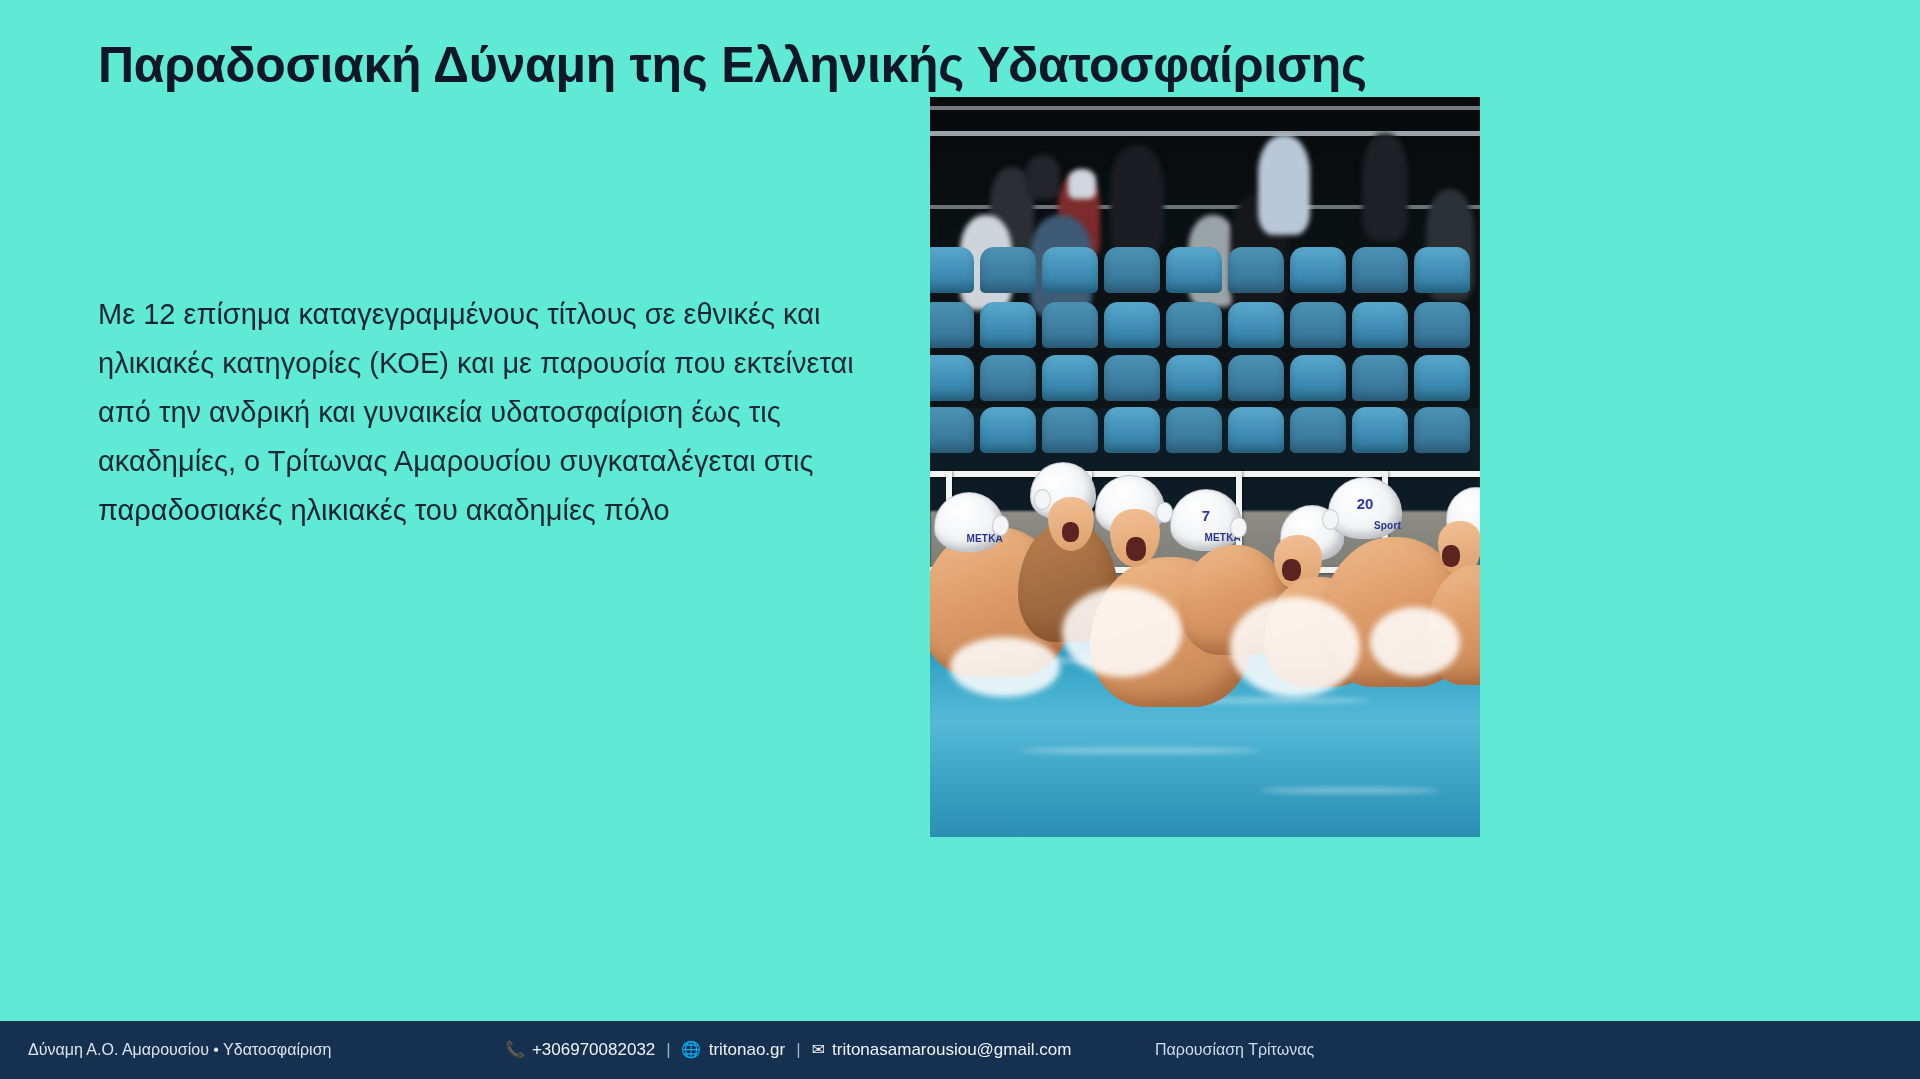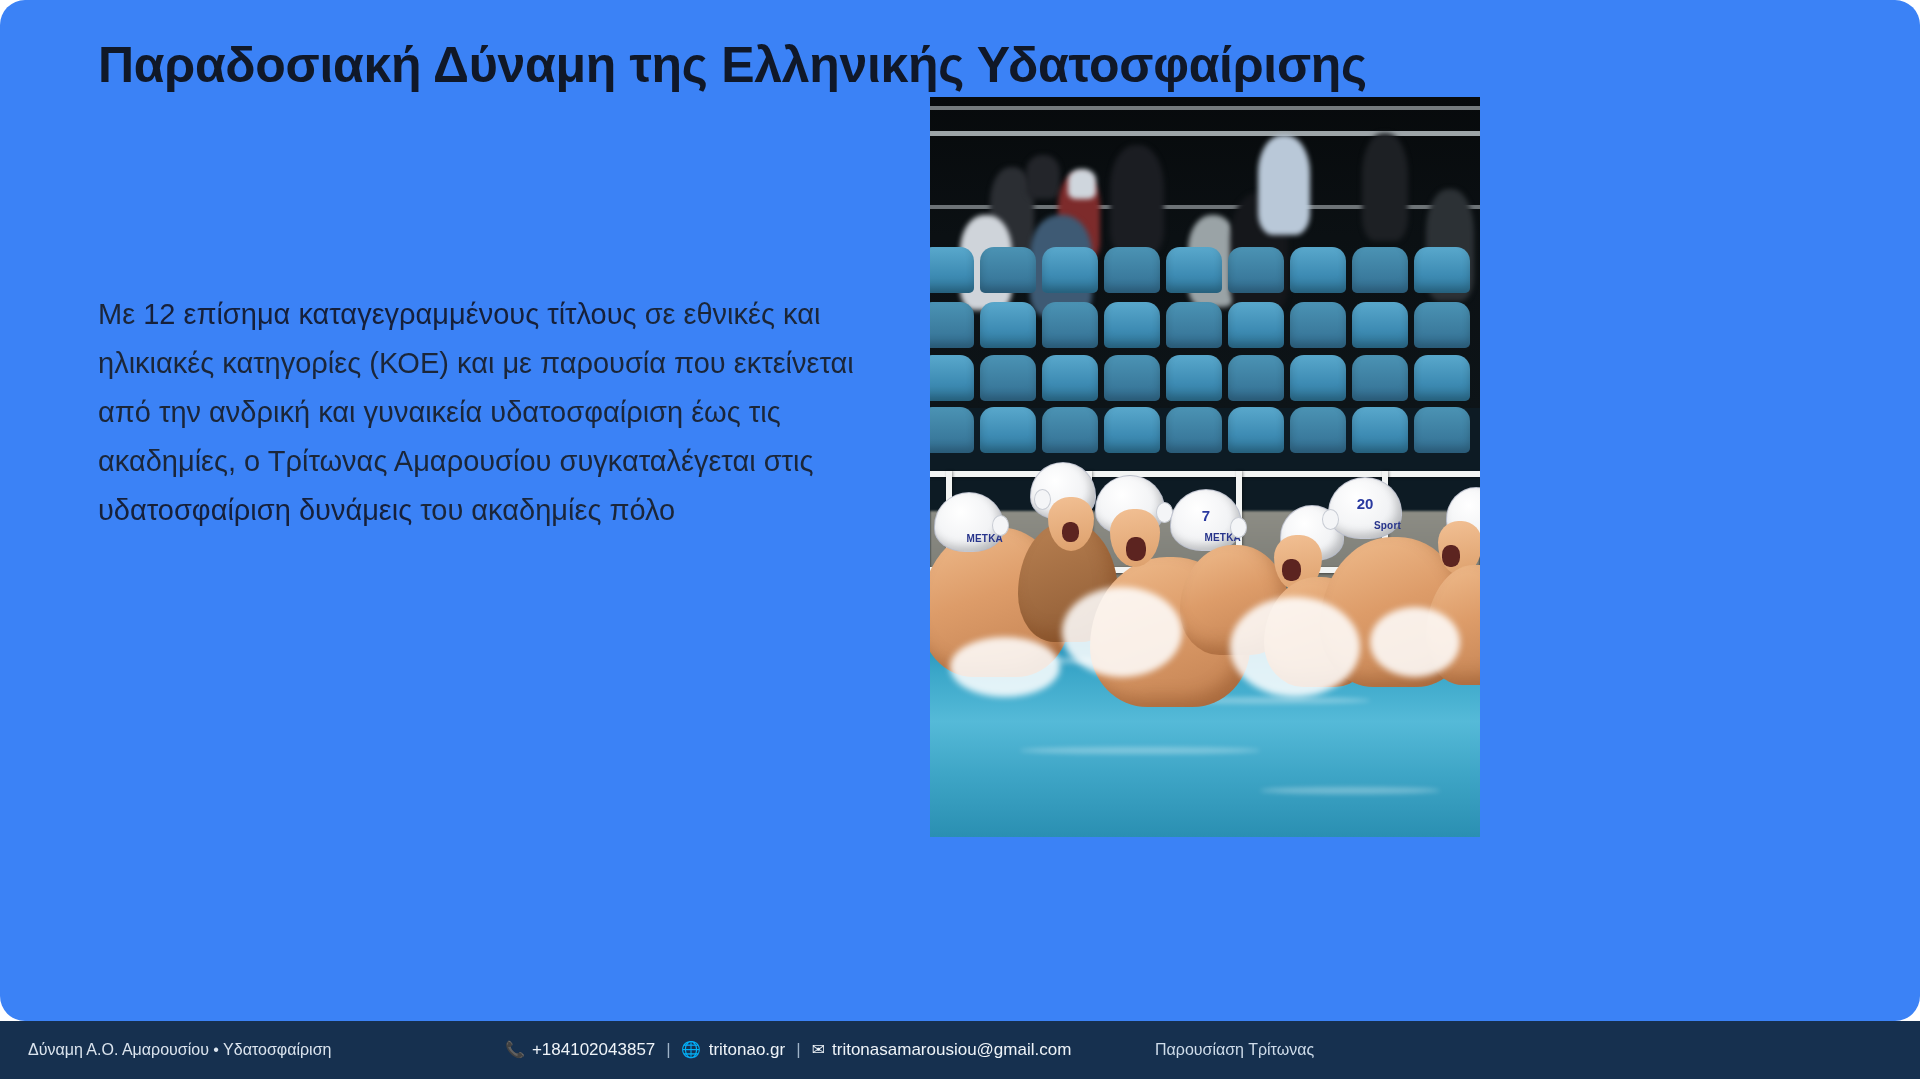--- a/index.html
+++ b/index.html
@@ -39,22 +39,21 @@
     font-size: 25px;
     font-weight: bold;
     letter-spacing: 0.2px;
     white-space: nowrap;
   }
 
   
   .content {
     position: relative;
     flex: 1 1 auto;
-    background: #3b82f6;
-    border-radius: 25px;
+    background: #5eead4;
   }
 
   .slide-title {
     position: absolute;
     left: 98px;
     top: 36px;
     font-size: 50px;
     font-weight: bold;
     color: #101828;
     letter-spacing: -0.3px;
@@ -253,21 +252,21 @@
 <body>
 
 <div class="slide">
 
 
   <div class="content">
 
     <h1 class="slide-title">Παραδοσιακή Δύναμη της Ελληνικής Υδατοσφαίρισης</h1>
 
     <div class="body-text">
-      <span>Με </span><b>12 επίσημα καταγεγραμμένους τίτλους</b><span> σε εθνικές και ηλικιακές κατηγορίες (ΚΟΕ) και με παρουσία που εκτείνεται από την ανδρική και γυναικεία υδατοσφαίριση έως τις ακαδημίες, ο Τρίτωνας Αμαρουσίου συγκαταλέγεται στις </span><b>υδατοσφαίριση δυνάμεις</b><span> του ακαδημίες πόλο</span>
+      <span>Με </span><b>12 επίσημα καταγεγραμμένους τίτλους</b><span> σε εθνικές και ηλικιακές κατηγορίες (ΚΟΕ) και με παρουσία που εκτείνεται από την ανδρική και γυναικεία υδατοσφαίριση έως τις ακαδημίες, ο Τρίτωνας Αμαρουσίου συγκαταλέγεται στις </span><b>παραδοσιακές ηλικιακές</b><span> του ακαδημίες πόλο</span>
     </div>
 
     <div class="photo-frame">
       <div class="photo">
 
         <div class="ph-hall"></div>
         <div class="ph-beam b1"></div>
         <div class="ph-beam b2"></div>
         <div class="ph-beam b3"></div>
 
@@ -449,21 +448,21 @@
       </div>
     </div>
 
   </div>
 
   <div class="footer">
     <div class="footer-left">Δύναμη Α.Ο. Αμαρουσίου • Υδατοσφαίριση</div>
 
     <div class="footer-center">
       <span class="ficon">📞</span>
-      <span>+184102043857</span>
+      <span>+306970082032</span>
       <span class="sep">|</span>
       <span class="ficon">🌐</span>
       <span>tritonao.gr</span>
       <span class="sep">|</span>
       <span class="ficon">✉</span>
       <span>tritonasamarousiou@gmail.com</span>
     </div>
 
     <div class="footer-right">Παρουσίαση Τρίτωνας</div>
   </div>

